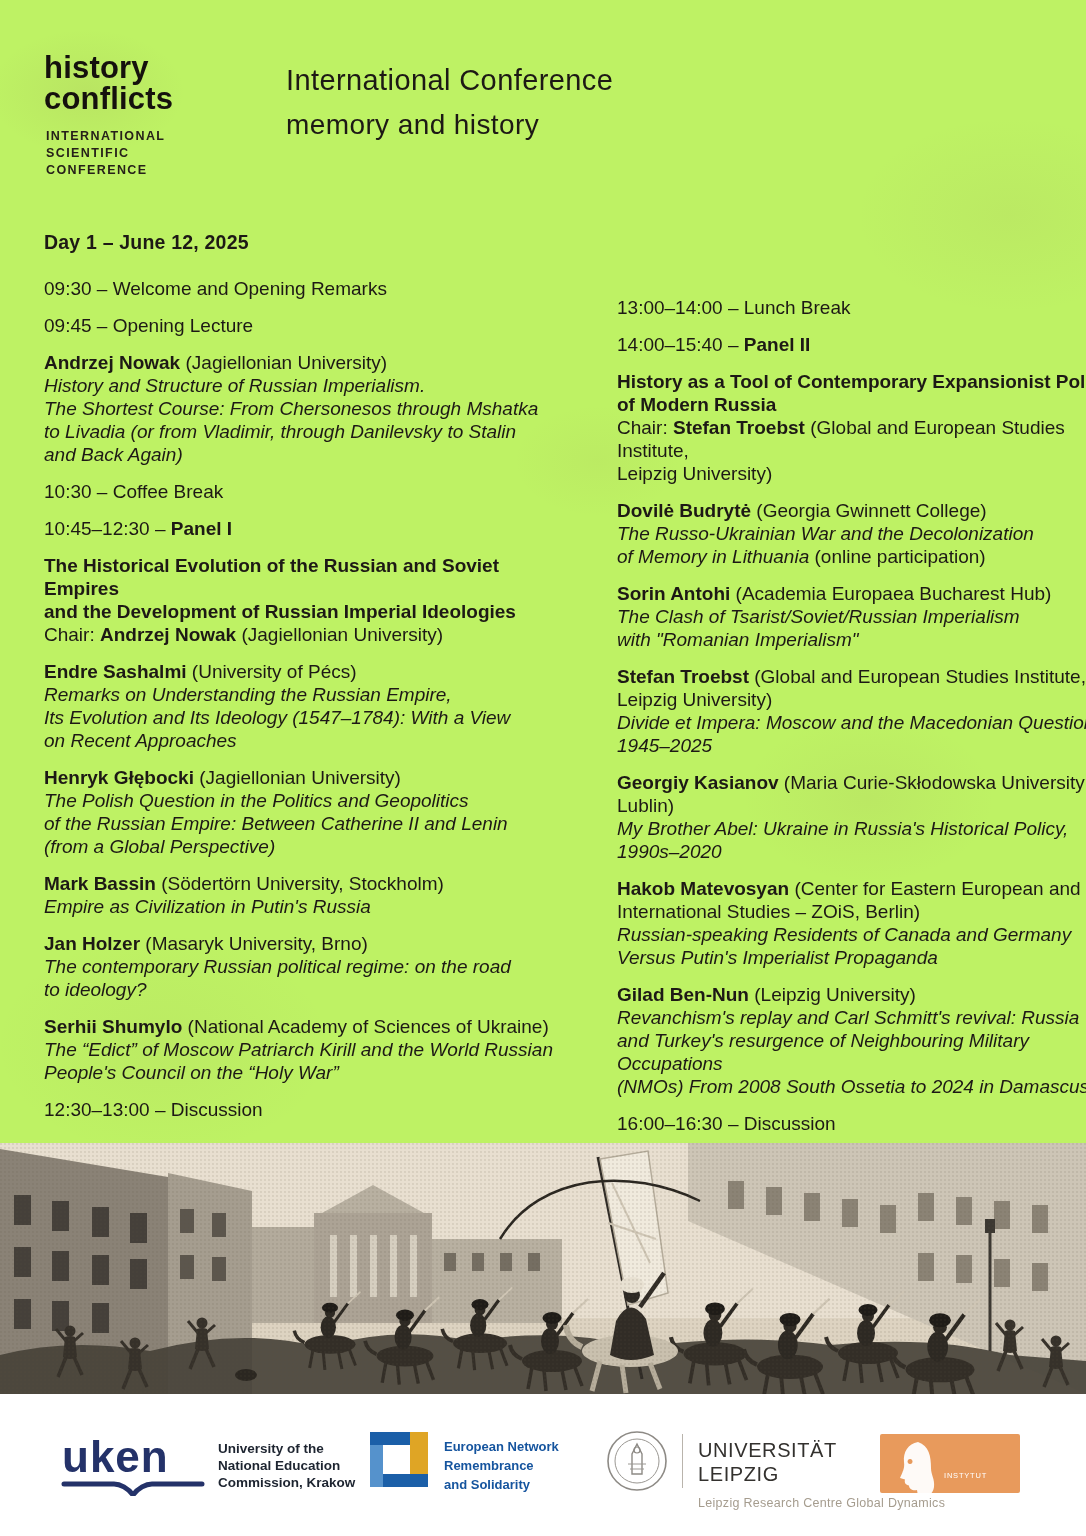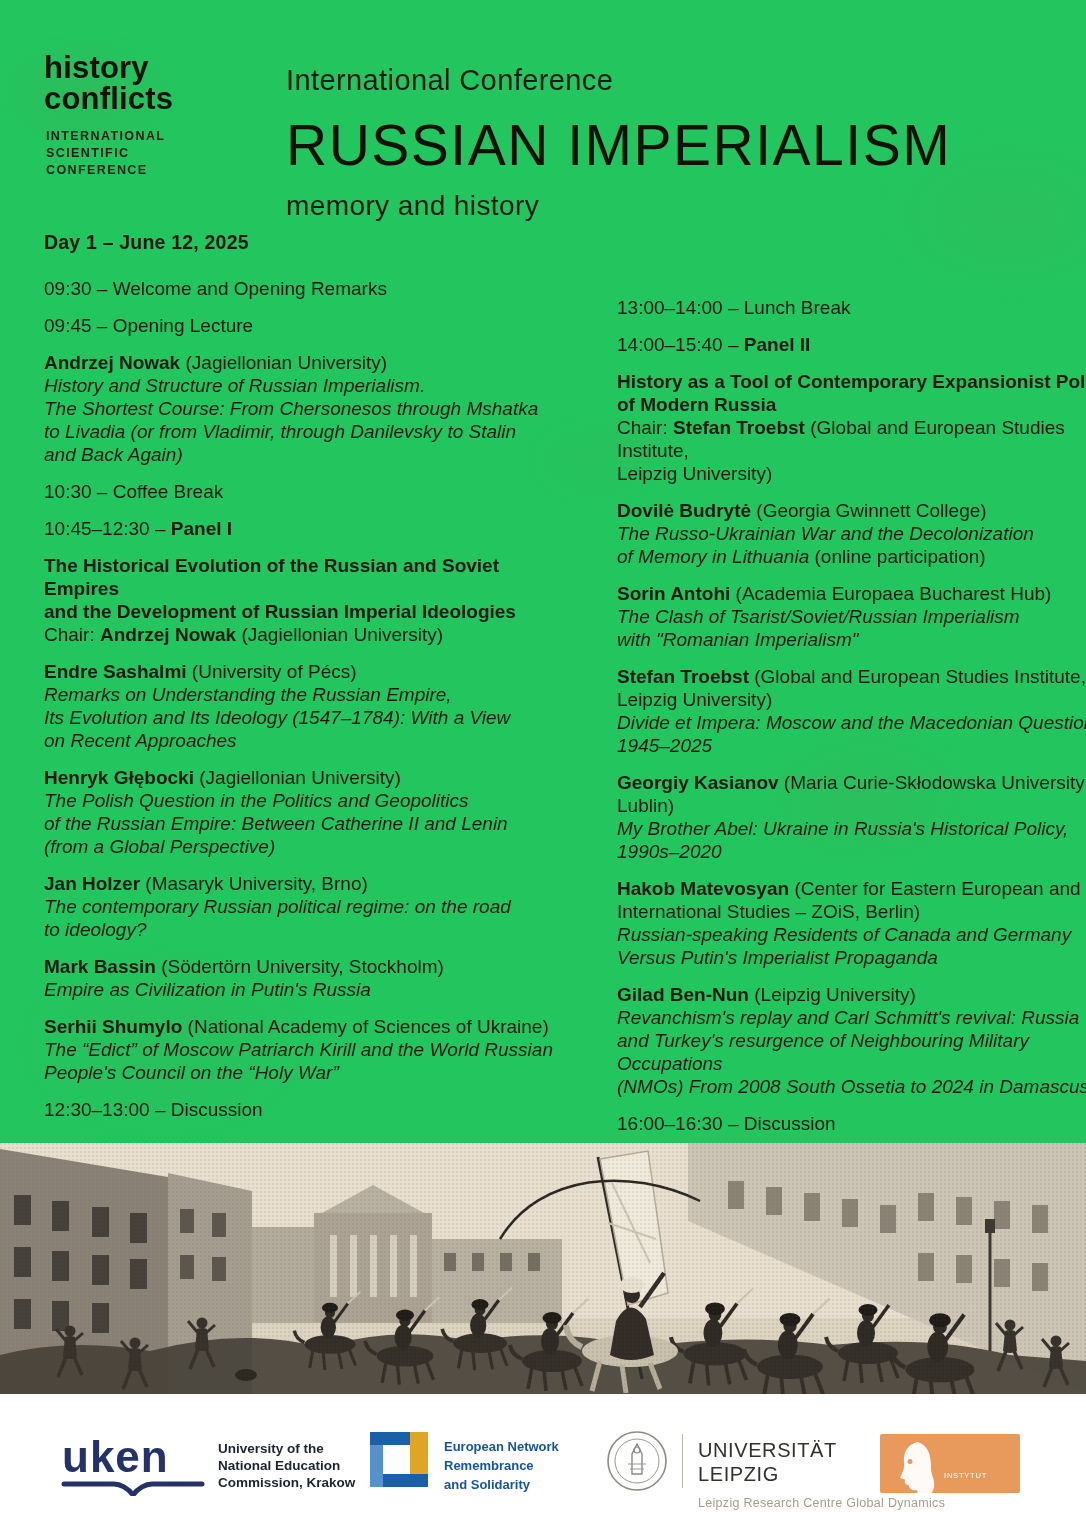--- a/index.html
+++ b/index.html
@@ -1,18 +1,18 @@
 <!DOCTYPE html>
 <html><head>
 <meta charset="utf-8">
 <style>
   html,body{margin:0;padding:0;background:#cfcac2;}
   .page{
     position:relative;width:1086px;height:1536px;margin:0 auto;overflow:hidden;
-    background:#22c55e;
+    background:#bef264;
     font-family:"Liberation Sans",sans-serif;color:#1d1915;
   }
   .page::before{ 
     content:"";position:absolute;inset:0;pointer-events:none;z-index:1;
     background:
       radial-gradient(140px 90px at 8% 6%, rgba(140,110,80,.10), transparent 70%),
       radial-gradient(220px 140px at 93% 14%, rgba(150,120,90,.07), transparent 70%),
       radial-gradient(180px 120px at 80% 52%, rgba(150,120,90,.08), transparent 70%),
       radial-gradient(240px 160px at 15% 68%, rgba(140,110,80,.06), transparent 70%),
       radial-gradient(120px 80px at 55% 30%, rgba(140,110,80,.05), transparent 70%);
@@ -64,21 +64,20 @@
 <div class="page">
 
   <div class="layer brand">history
 conflicts</div>
   <div class="layer brand-tagline">INTERNATIONAL
 SCIENTIFIC
 CONFERENCE</div>
 
   <div class="layer masthead">
     <div class="kicker">International Conference</div>
-    <div class="title">RUSSIAN IMPERIALISM</div>
     <div class="subtitle">memory and history</div>
   </div>
 
   <div class="layer col col-left">
     <div class="day">Day 1 – June 12, 2025</div>
     <div class="entries">
         <p class="entry slot"><span>09:30 – Welcome and Opening Remarks</span></p>
         <p class="entry slot"><span>09:45 – Opening Lecture</span></p>
         <p class="entry talk"><span class="b">Andrzej Nowak</span><span> (Jagiellonian University)</span>
 <span class="i">History and Structure of Russian Imperialism.
@@ -91,25 +90,25 @@
 and the Development of Russian Imperial Ideologies</span>
 <span>Chair: </span><span class="b">Andrzej Nowak</span><span> (Jagiellonian University)</span></p>
         <p class="entry talk"><span class="b">Endre Sashalmi</span><span> (University of Pécs)</span>
 <span class="i">Remarks on Understanding the Russian Empire,
 Its Evolution and Its Ideology (1547–1784): With a View
 on Recent Approaches</span></p>
         <p class="entry talk"><span class="b">Henryk Głębocki</span><span> (Jagiellonian University)</span>
 <span class="i">The Polish Question in the Politics and Geopolitics
 of the Russian Empire: Between Catherine II and Lenin
 (from a Global Perspective)</span></p>
+        <p class="entry talk"><span class="b">Mark Bassin</span><span> (Södertörn University, Stockholm)</span>
+<span class="i">Empire as Civilization in Putin's Russia</span></p>
         <p class="entry talk"><span class="b">Jan Holzer</span><span> (Masaryk University, Brno)</span>
 <span class="i">The contemporary Russian political regime: on the road
 to ideology?</span></p>
-        <p class="entry talk"><span class="b">Mark Bassin</span><span> (Södertörn University, Stockholm)</span>
-<span class="i">Empire as Civilization in Putin's Russia</span></p>
         <p class="entry talk"><span class="b">Serhii Shumylo</span><span> (National Academy of Sciences of Ukraine)</span>
 <span class="i">The “Edict” of Moscow Patriarch Kirill and the World Russian
 People's Council on the “Holy War”</span></p>
         <p class="entry slot"><span>12:30–13:00 – Discussion</span></p>
       </div>
   </div>
   <div class="layer col col-right">
     <div class="entries">
         <p class="entry slot"><span>13:00–14:00 – Lunch Break</span></p>
         <p class="entry slot"><span>14:00–15:40 – </span><span class="b">Panel II</span></p>

